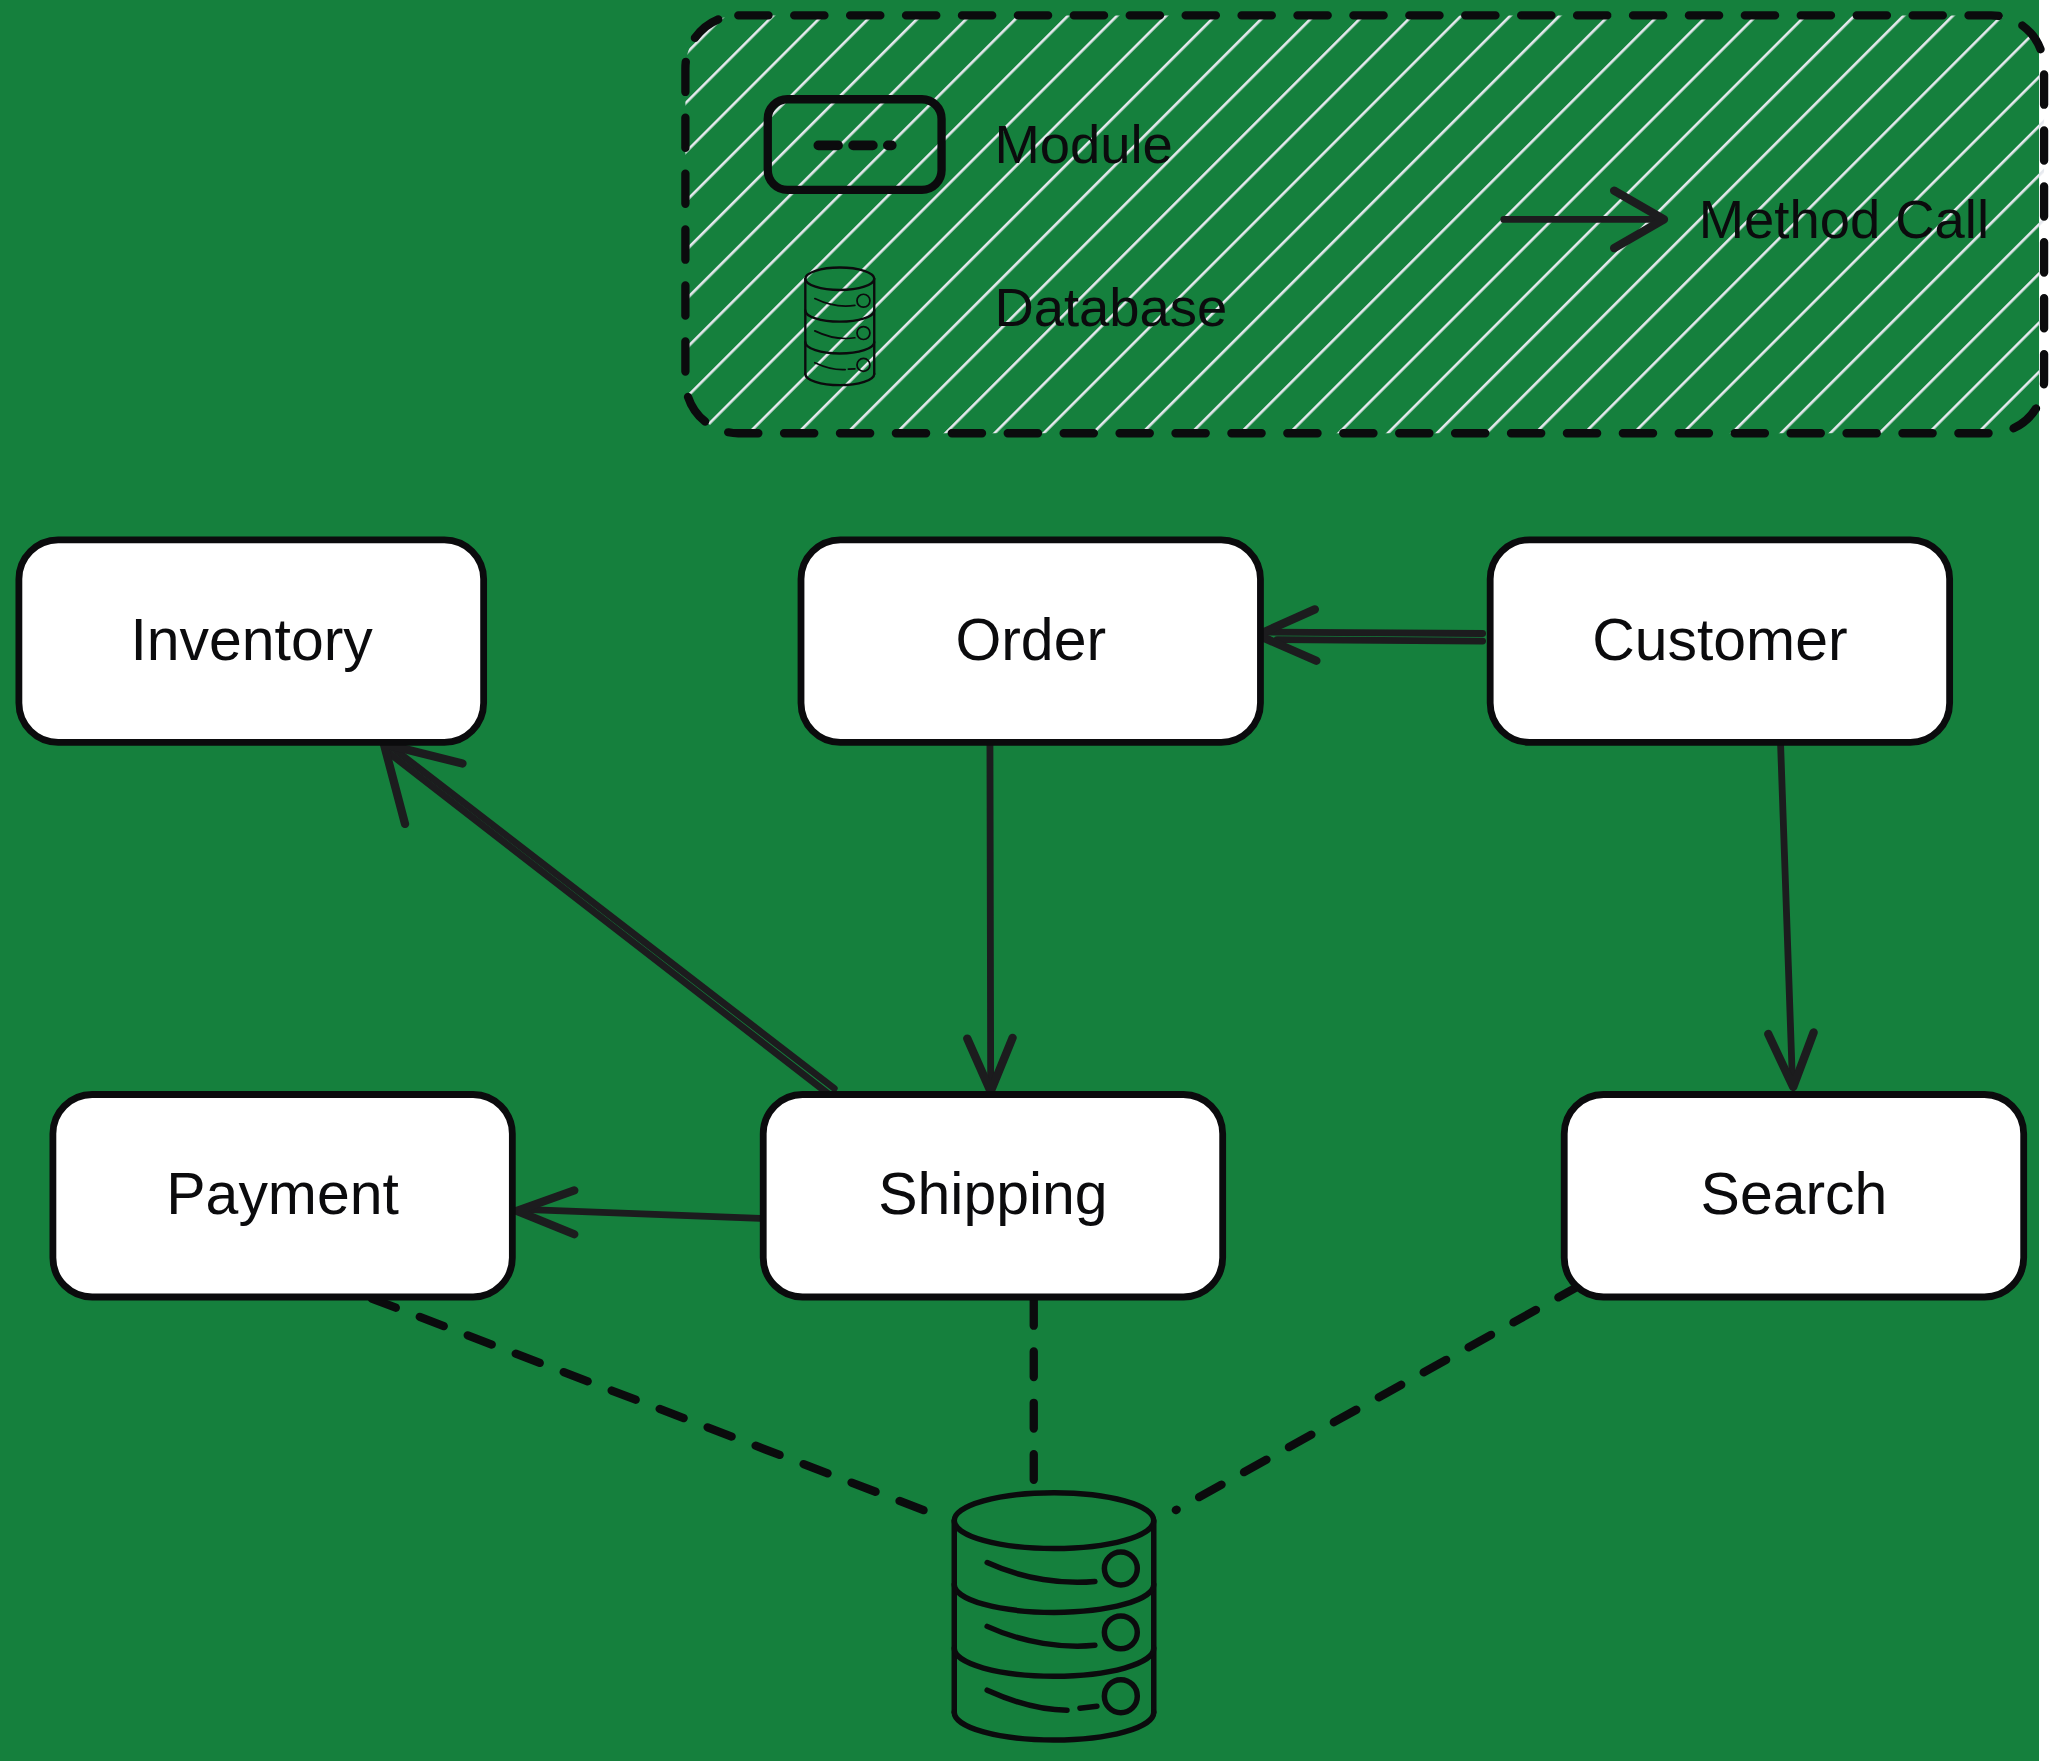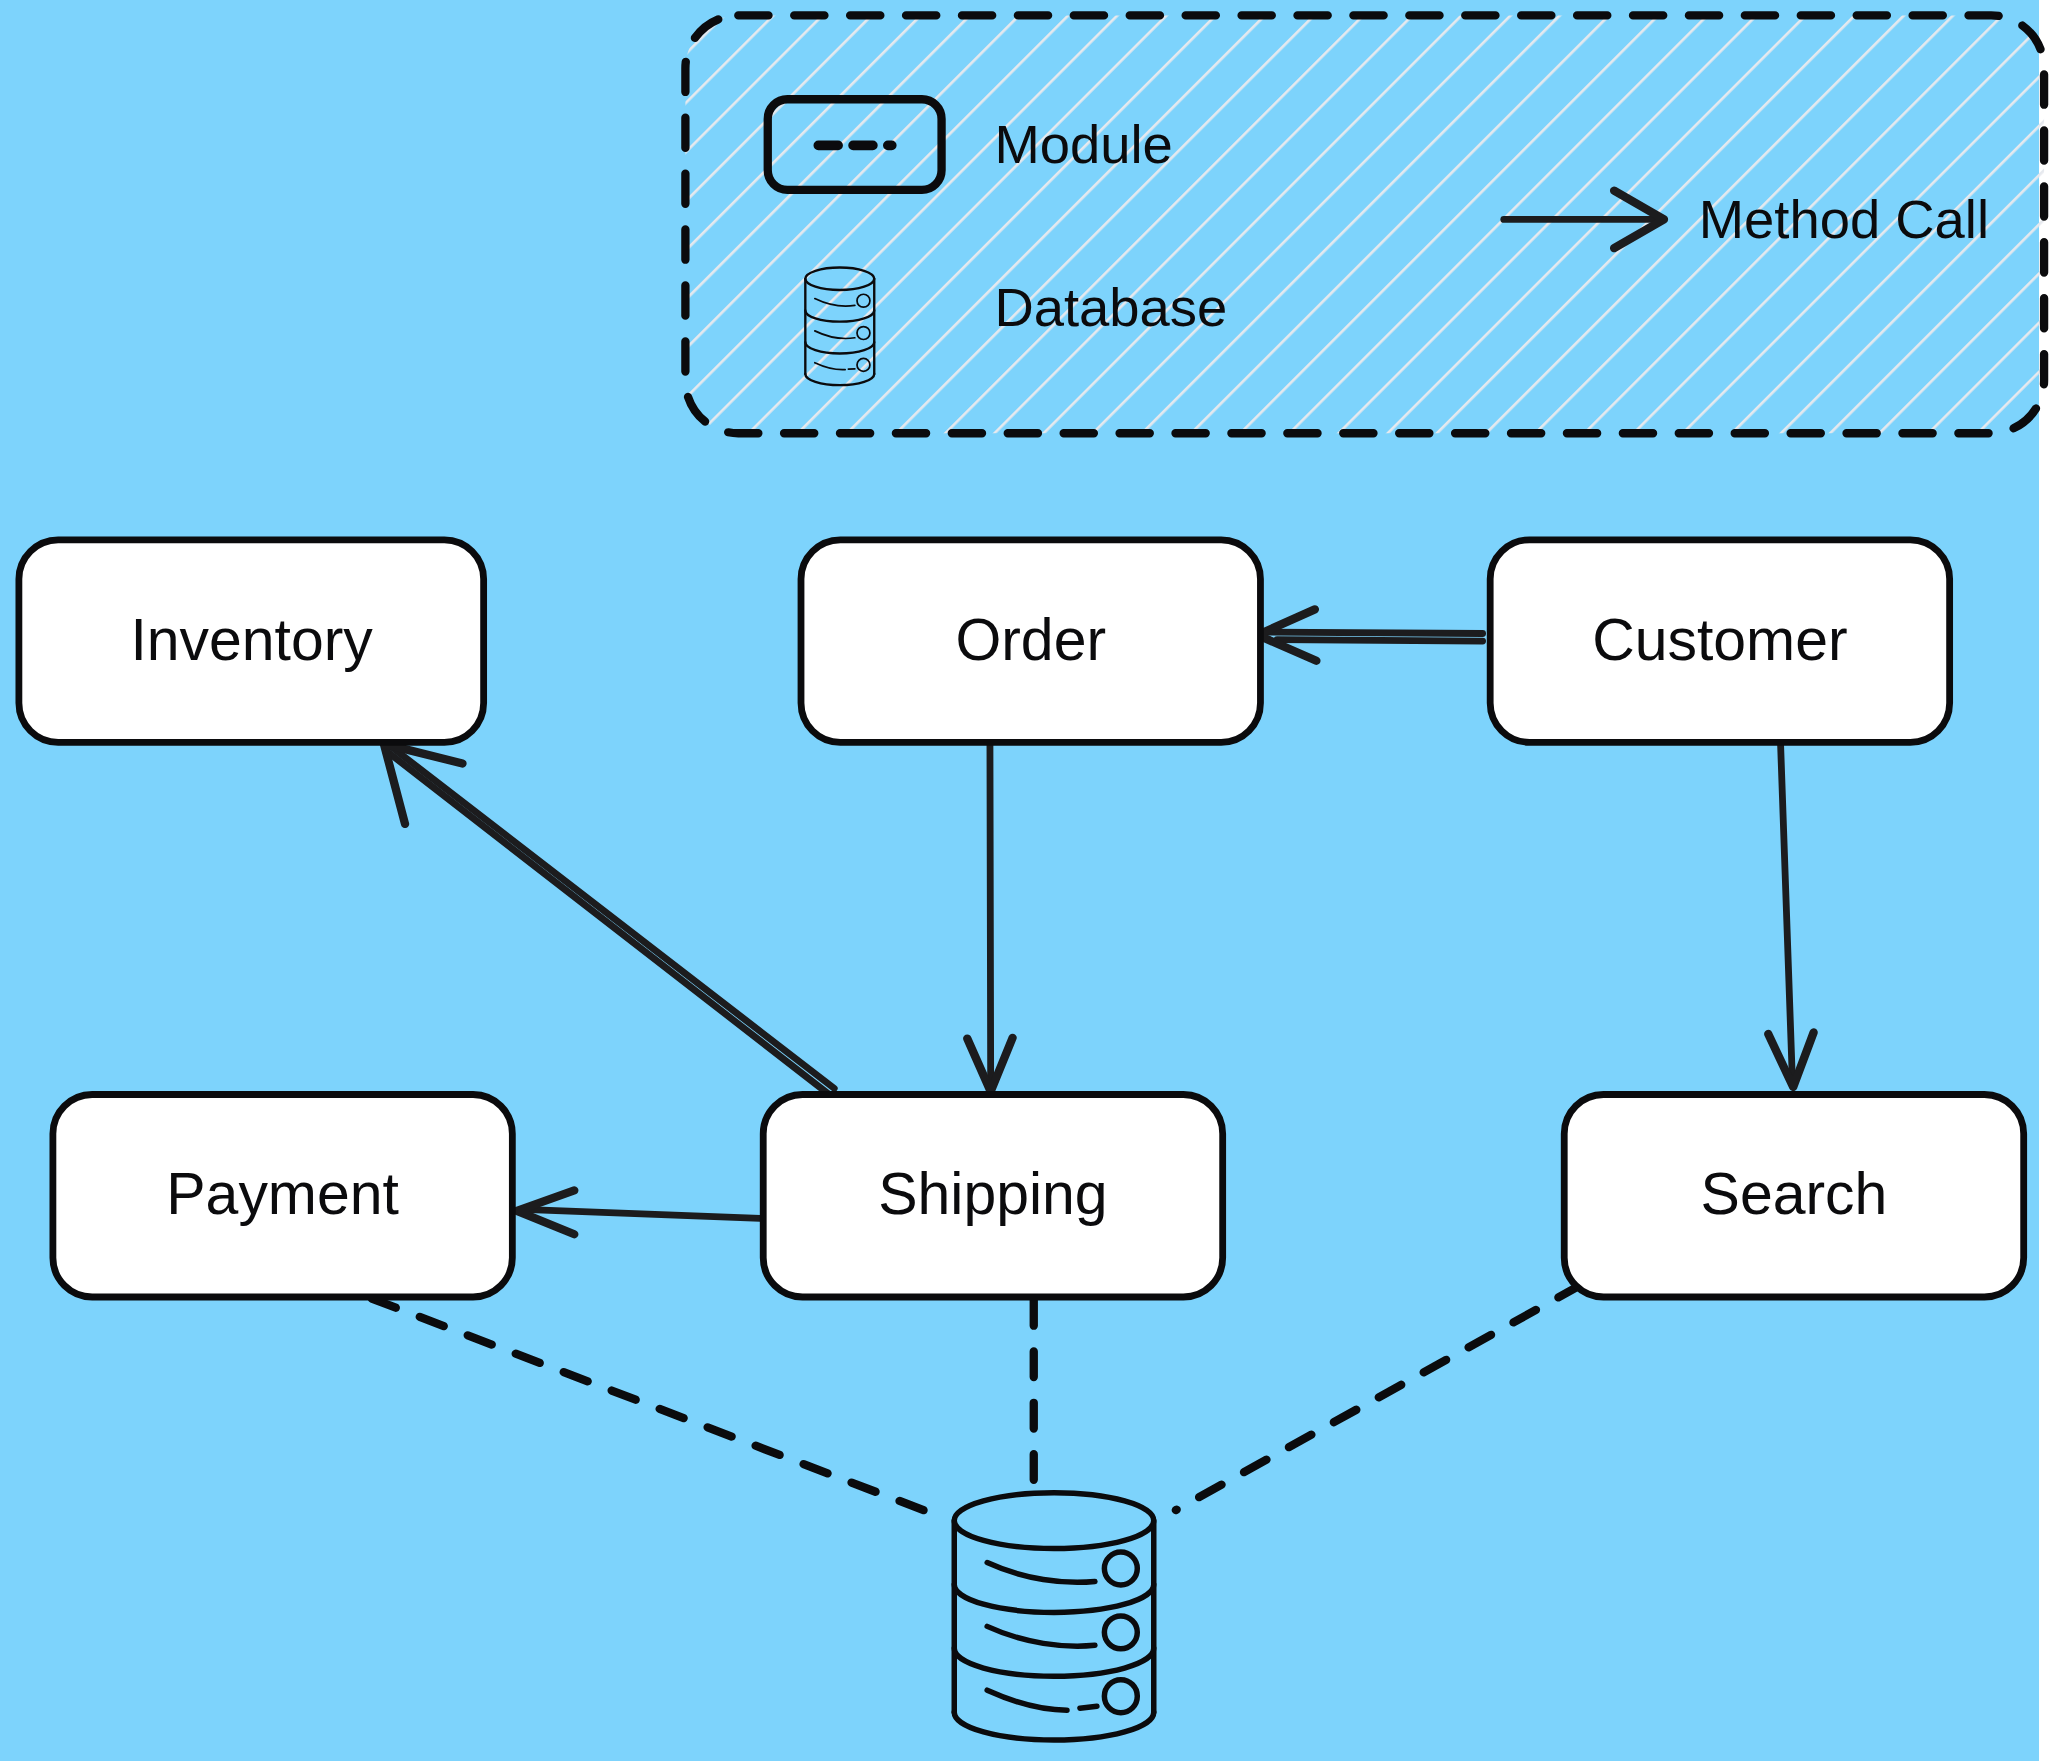--- a/index.html
+++ b/index.html
@@ -11,21 +11,21 @@
   body {
     width: 2066px;
     height: 1762px;
     font-family: "Liberation Sans", sans-serif;
     overflow: hidden;
   }
   #stage {
     position: relative;
     width: 2039px;
     height: 1762px;
-    background: #7dd3fc;
+    background: #15803d;
   }
   #diagram-svg {
     position: absolute;
     left: 0;
     top: 0;
     width: 2066px;
     height: 1762px;
     display: block;
   }
   .node-label {

